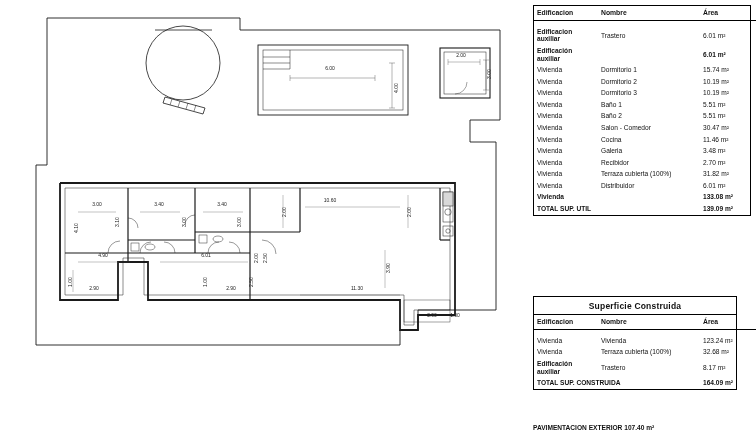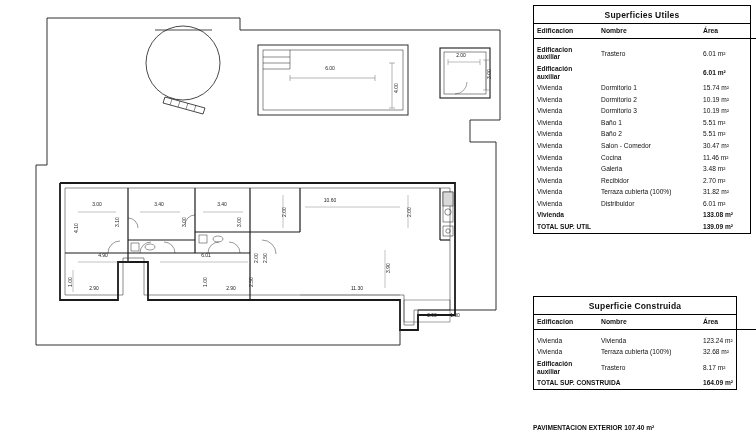--- a/index.html
+++ b/index.html
@@ -236,21 +236,20 @@
         <text x="231" y="290" class="dim" text-anchor="middle">2.90</text>
         <text x="253" y="282" class="dim" text-anchor="middle" transform="rotate(-90 253 282)">2.50</text>
         <text x="357" y="290" class="dim" text-anchor="middle">11.30</text>
         <text x="432" y="317" class="dim" text-anchor="middle">2.90</text>
         <text x="455" y="317" class="dim" text-anchor="middle">1.00</text>
       </g>
 </svg>
 </div>
 
 <div class="table-block" id="table-utiles">
-  <div class="tbl-title">Superficies Utiles</div>
   <table class="grid">
     <thead>
       <tr>
         <th class="col-1">Edificacion</th>
         <th class="col-2">Nombre</th>
         <th class="col-3">Área</th>
       </tr>
     </thead>
     <tbody id="utiles-body">
         <tr class="spacer">

